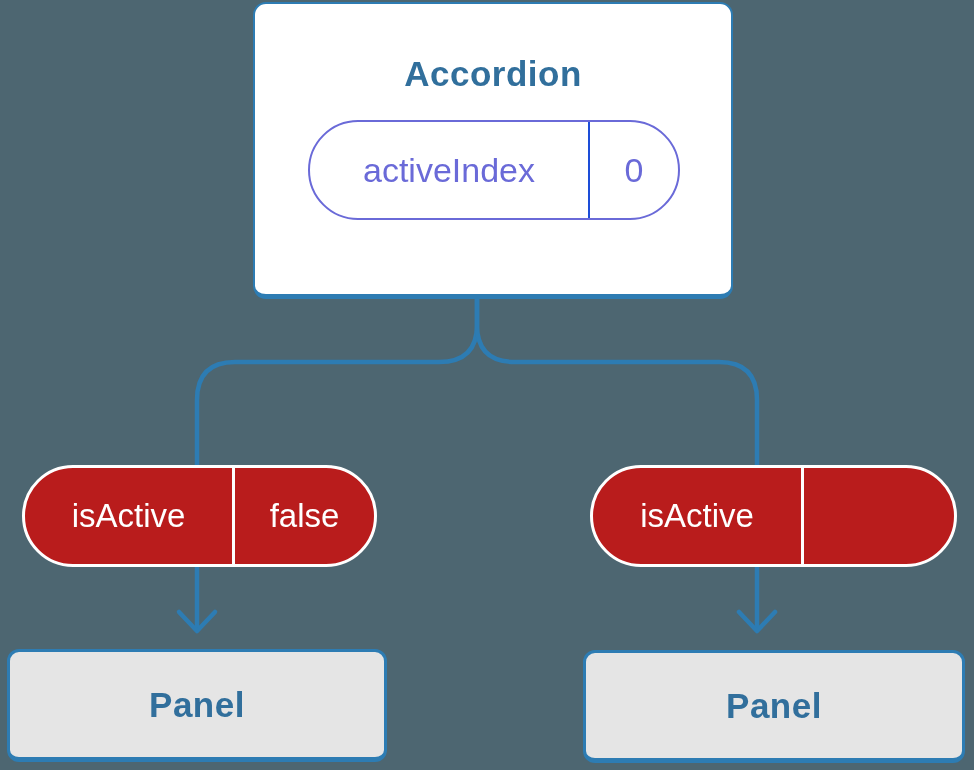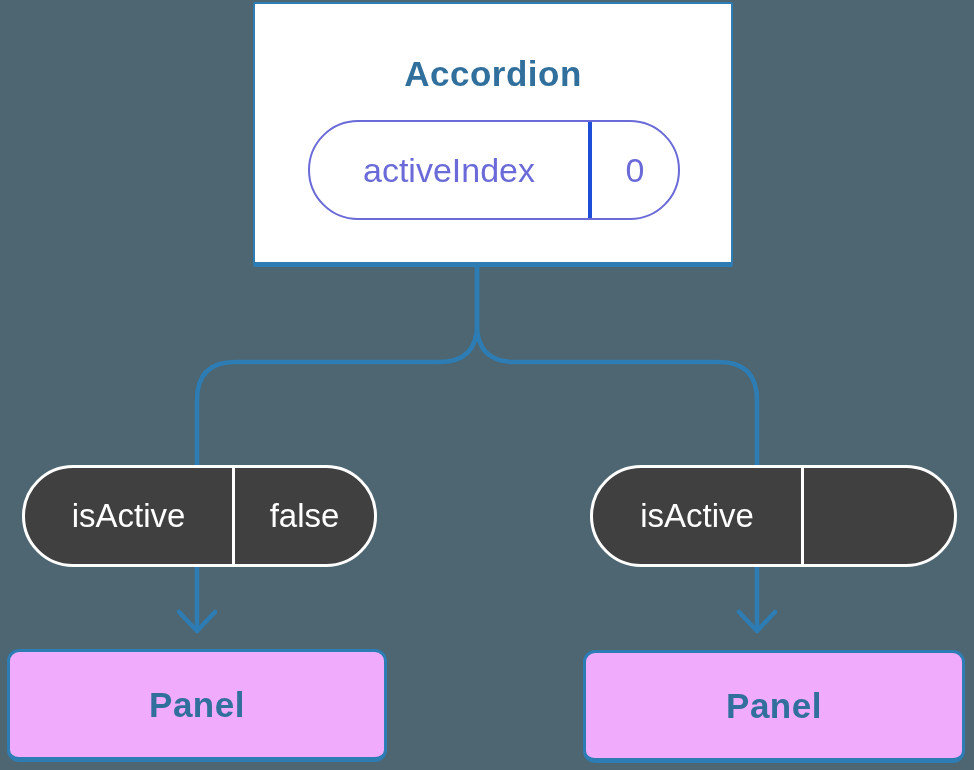--- a/index.html
+++ b/index.html
@@ -26,26 +26,26 @@
     stroke: #2D7CB3;
     stroke-width: 4.5;
     stroke-linecap: round;
     stroke-linejoin: round;
   }
   .card {
     position: absolute;
     left: 253px;
     top: 2px;
     width: 480px;
-    height: 265px;
+    height: 297px;
     box-sizing: border-box;
     background: #ffffff;
     border: 2px solid #2D7CB3;
     border-bottom-width: 5px;
-    border-radius: 2px;
+    border-radius: 13px;
     z-index: 2;
   }
   .card-title {
     margin-top: 50px;
     text-align: center;
     font-size: 35px;
     font-weight: 600;
     letter-spacing: 0.5px;
     color: #316F9C;
   }
@@ -61,34 +61,34 @@
     display: flex;
     color: #6A6AD8;
     font-size: 34px;
     background: #ffffff;
   }
   .state-pill .seg-name {
     flex: 0 0 278px;
     display: flex;
     align-items: center;
     justify-content: center;
-    border-right: 4px solid #1d4ed8;
+    border-right: 2px solid #1d4ed8;
   }
   .state-pill .seg-value {
     flex: 1;
     display: flex;
     align-items: center;
     justify-content: center;
   }
   .prop-pill {
     position: absolute;
     top: 465px;
     height: 102px;
     box-sizing: border-box;
-    background: #404040;
+    background: #b91c1c;
     border: 3px solid #ffffff;
     border-radius: 51px;
     display: flex;
     color: #ffffff;
     font-size: 33px;
     z-index: 2;
   }
   .prop-pill .seg-name {
     display: flex;
     align-items: center;
@@ -101,21 +101,21 @@
     align-items: center;
     justify-content: center;
   }
   .prop-pill.left { left: 22px;  width: 355px; }
   .prop-pill.left .seg-name  { flex: 0 0 207px; }
   .prop-pill.right { left: 590px; width: 367px; }
   .prop-pill.right .seg-name { flex: 0 0 208px; }
   .panel {
     position: absolute;
     box-sizing: border-box;
-    background: #f0abfc;
+    background: #e5e5e5;
     border: 3px solid #2D7CB3;
     border-bottom-width: 5px;
     border-radius: 12px;
     display: flex;
     align-items: center;
     justify-content: center;
     font-size: 35px;
     font-weight: 600;
     letter-spacing: 0.5px;
     color: #316F9C;

